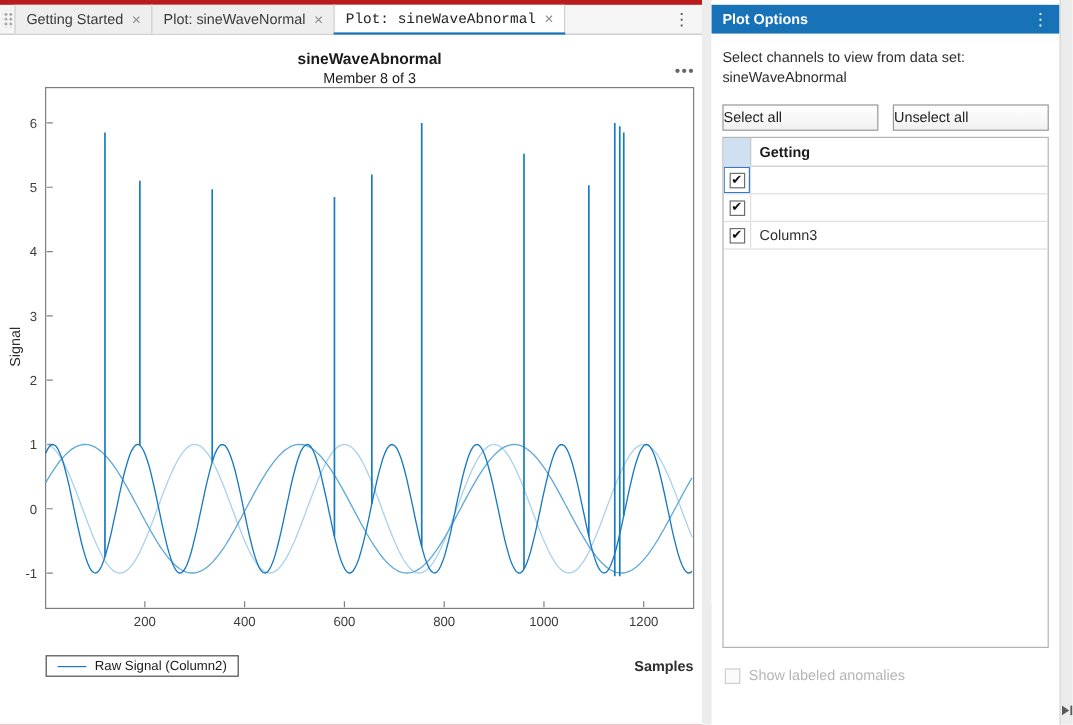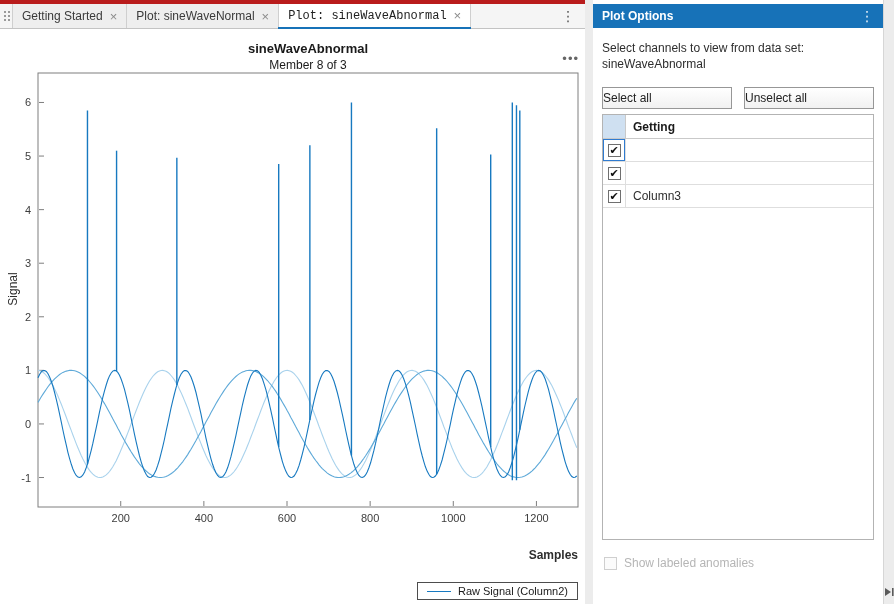--- a/index.html
+++ b/index.html
@@ -28,21 +28,21 @@
   .figure { position:absolute; left:0; top:29px; width:585px; height:575px; background:#fff; }
   .fig-title { position:absolute; top:12px; left:38px; width:540px; text-align:center;
                font-size:13px; font-weight:bold; color:#1a1a1a; }
   .fig-subtitle { position:absolute; top:29px; left:38px; width:540px; text-align:center;
                   font-size:12px; color:#1a1a1a; }
   .fig-options { position:absolute; top:22px; right:6px; color:#666; font-size:13px; letter-spacing:1px; }
   .ylabel { position:absolute; left:-17px; top:253px; width:60px; height:14px; text-align:center;
             transform:rotate(-90deg); font-size:12px; color:#2e2e2e; }
   .xlabel { position:absolute; left:38px; top:519px; width:540px; text-align:right; font-size:12px; color:#2e2e2e;font-weight:bold; }
   #chart-svg { position:absolute; left:12px; top:43px; font-family:"Liberation Sans", sans-serif; }
-  .legend { position:absolute; left:38px; top:517px; width:540px; display:flex; justify-content:flex-end;margin-top:36px; }
+  .legend { position:absolute; left:38px; top:517px; width:540px; display:flex; justify-content:flex-start; }
   .legend-box { display:flex; align-items:center; gap:7px; border:1px solid #4d4d4d; background:#fff;
                 padding:2px 9px; font-size:11px; color:#1a1a1a; }
   .legend-line { width:24px; height:0; border-top:1.6px solid #1779c0; }
 
   
   .right-panel { position:absolute; left:593px; top:0; width:290px; height:503px; background:#fff; }
   .panel-header { position:absolute; left:0; top:4px; width:290px; height:24px; background:#1772b8;
                   color:#fff; display:flex; align-items:center; padding:0 9px; font-size:12px; font-weight:bold; }
   .panel-menu { margin-left:auto; font-weight:normal; font-size:14px; color:#eaf2fa; }
   .panel-body { position:absolute; left:0; top:28px; width:290px; height:576px; font-size:12px; }

